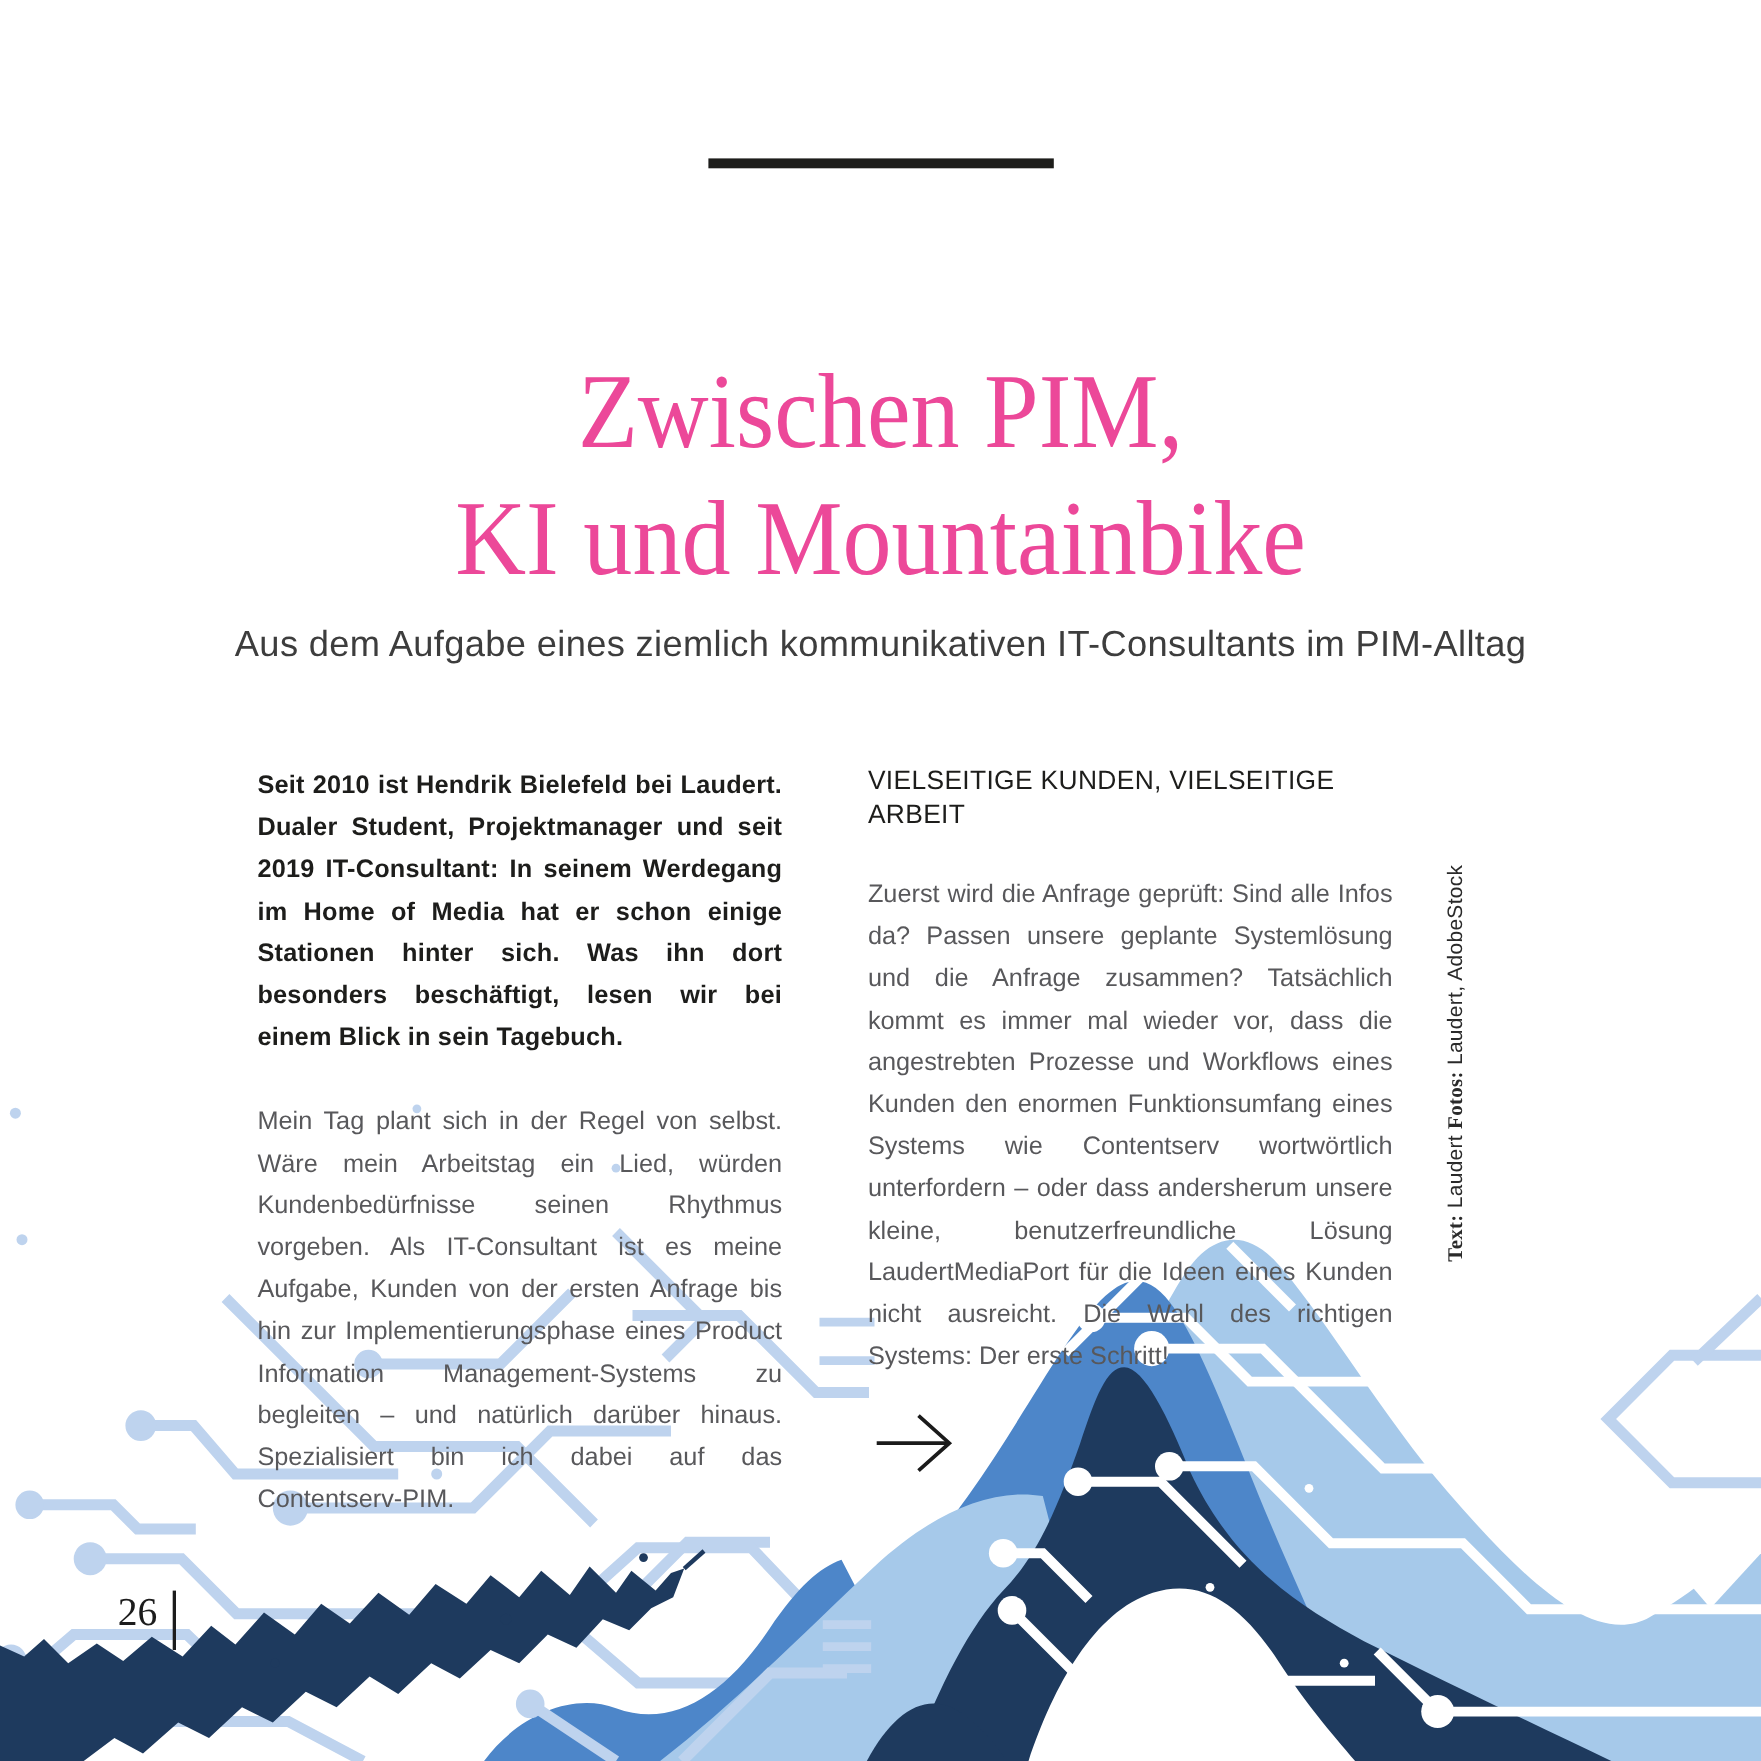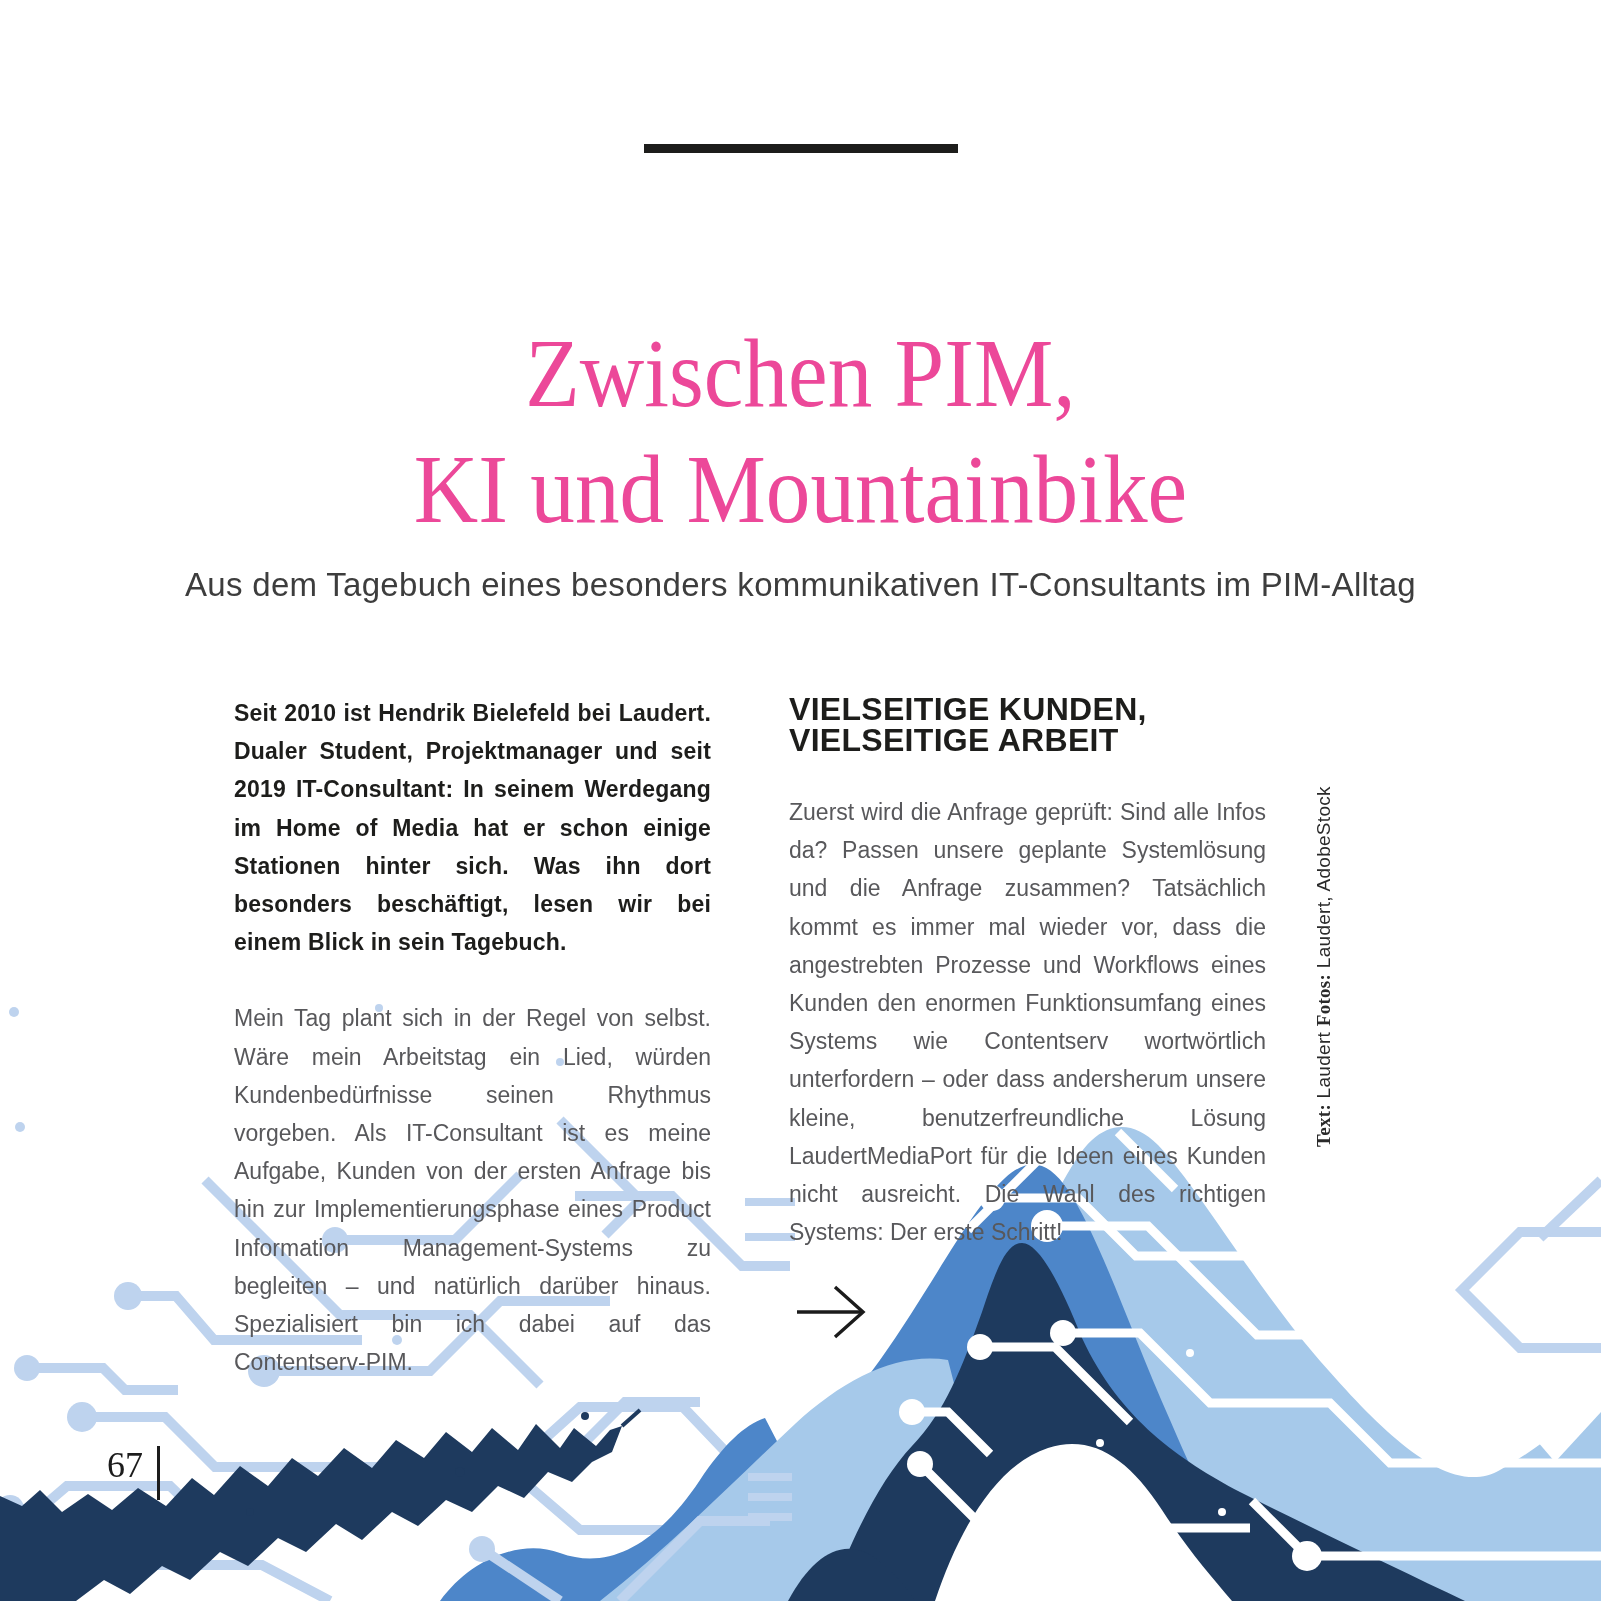--- a/index.html
+++ b/index.html
@@ -61,21 +61,21 @@
   .col{width:477px;}
   .intro-bold{
     margin:0;font-size:23px;line-height:38.2px;font-weight:bold;
     color:var(--ink);text-align:justify;letter-spacing:0.2px;
   }
   .bodytext{
     margin:38px 0 0 0;font-size:23px;line-height:38.2px;
     color:var(--body-gray);text-align:justify;
   }
   .section-heading{
-    margin:0;font-size:32px;line-height:31px;font-weight:bold;
+    margin:0;font-size:24px;line-height:31px;font-weight:normal;
     color:var(--ink);letter-spacing:0.3px;
   }
   .section-body{margin-top:37px;}
   .arrow-wrap{margin-top:32px;margin-left:6px;}
 
   
   .credits{
     position:absolute;left:1313px;top:1147px;z-index:2;
     transform:rotate(-90deg);transform-origin:0 0;
     white-space:nowrap;font-size:19px;color:#2a2a2a;letter-spacing:0.3px;
@@ -211,21 +211,21 @@
     </g>
   </svg>
 
   <div class="kicker-rule"></div>
 
   <h1 class="title" style="margin:0;">
     <span class="tline">Zwischen PIM,</span>
     <span class="tline">KI und Mountainbike</span>
   </h1>
 
-  <div class="subtitle">Aus dem Tagebuch eines besonders kommunikativen IT-Consultants im PIM-Alltag</div>
+  <div class="subtitle">Aus dem Aufgabe eines ziemlich kommunikativen IT-Consultants im PIM-Alltag</div>
 
   <div class="columns">
     <div class="col">
       <p class="intro-bold">Seit 2010 ist Hendrik Bielefeld bei Laudert. Dualer Student, Projektmanager und seit 2019 IT-Consultant: In seinem Werdegang im Home of Media hat er schon einige Stationen hinter sich. Was ihn dort besonders beschäftigt, lesen wir bei einem Blick in sein Tagebuch.</p>
       <p class="bodytext">Mein Tag plant sich in der Regel von selbst. Wäre mein Arbeitstag ein Lied, würden Kundenbedürfnisse seinen Rhythmus vorgeben. Als IT-Consultant ist es meine Aufgabe, Kunden von der ersten Anfrage bis hin zur Implementierungsphase eines Product Information Management-Systems zu begleiten – und natürlich darüber hinaus. Spezialisiert bin ich dabei auf das Contentserv-PIM.</p>
     </div>
     <div class="col">
       <h2 class="section-heading">VIELSEITIGE KUNDEN, VIELSEITIGE ARBEIT</h2>
       <p class="bodytext section-body">Zuerst wird die Anfrage geprüft: Sind alle Infos da? Passen unsere geplante Systemlösung und die Anfrage zusammen? Tatsächlich kommt es immer mal wieder vor, dass die angestrebten Prozesse und Workflows eines Kunden den enormen Funktionsumfang eines Systems wie Contentserv wortwörtlich unterfordern – oder dass andersherum unsere kleine, benutzerfreundliche Lösung LaudertMediaPort für die Ideen eines Kunden nicht ausreicht. Die Wahl des richtigen Systems: Der erste Schritt!</p>
       <div class="arrow-wrap">
@@ -235,17 +235,17 @@
         </svg>
       </div>
     </div>
   </div>
 
   <div class="credits">
     <span class="lbl">Text:</span><span> Laudert </span><span class="lbl">Fotos:</span><span> Laudert, AdobeStock</span>
   </div>
 
   <div class="pageno">
-    <span>67</span>
+    <span>26</span>
     <span class="bar"></span>
   </div>
 
 </div>
 
 </body></html>

